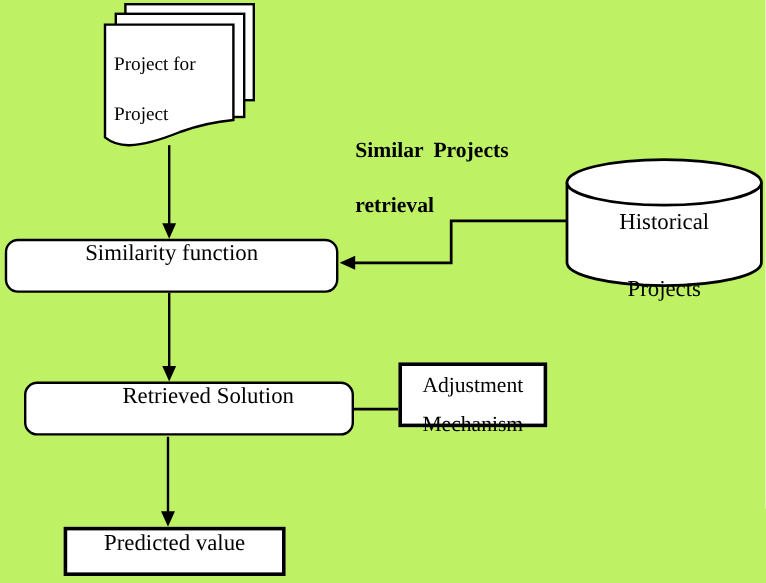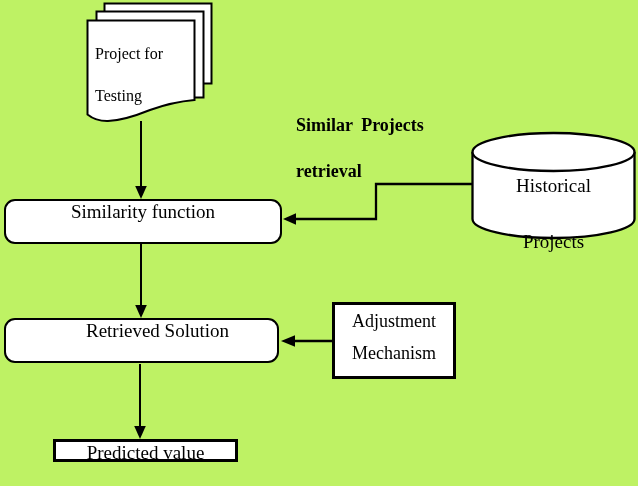--- a/index.html
+++ b/index.html
@@ -36,23 +36,23 @@
   }
   .thick {
     border-width: 3px;
   }
   .label {
     position: absolute;
     white-space: pre;
     line-height: 1.25;
   }
   #similarity-function-box { left: 4px;  top: 199px; width: 278px; height: 45px; font-size: 19px; }
-  #retrieved-solution-box  { left: 4px;  top: 318px; width: 275px; height: 45px; font-size: 19px; padding-left: 32px; }
-  #adjustment-mechanism-box{ left: 332px; top: 302px; width: 124px; height: 77px; font-size: 18px; line-height: 32px; }
-  #predicted-value-box     { left: 53px; top: 439px; width: 185px; height: 23px; font-size: 19px; }
+  #retrieved-solution-box  { left: 20px;  top: 318px; width: 275px; height: 45px; font-size: 19px; padding-left: 32px; }
+  #adjustment-mechanism-box{ left: 332px; top: 302px; width: 124px; height: 54px; font-size: 18px; line-height: 32px; }
+  #predicted-value-box     { left: 53px; top: 439px; width: 185px; height: 41px; font-size: 19px; }
   #document-label {
     left: 95px; top: 43px;
     font-size: 16px;
     line-height: 21px;
   }
   #retrieval-annotation {
     left: 296px; top: 114px;
     font-size: 18px;
     font-weight: bold;
     line-height: 23px;
@@ -107,21 +107,21 @@
       <polygon points="295,335.2 295,346.8 281,341" fill="#000000" stroke="none"></polygon>
     </g>
 
     <g stroke="#000000" stroke-width="2" fill="#000000">
       <line x1="140" y1="364" x2="140" y2="427"></line>
       <polygon points="134.2,426 145.8,426 140,439" stroke="none"></polygon>
     </g>
   </svg>
 
   <div class="label" id="document-label"><span>Project for</span><br>
-<span>Testing</span></div>
+<span>Project</span></div>
 
   <div class="label" id="retrieval-annotation"><span>Similar Projects</span><br>
 <span>retrieval</span></div>
 
   <div class="label" id="database-label"><span>Historical</span><br>
 <span>Projects</span></div>
 
   <div class="node-box rounded" id="similarity-function-box">
     <span>Similarity function</span>
   </div>

